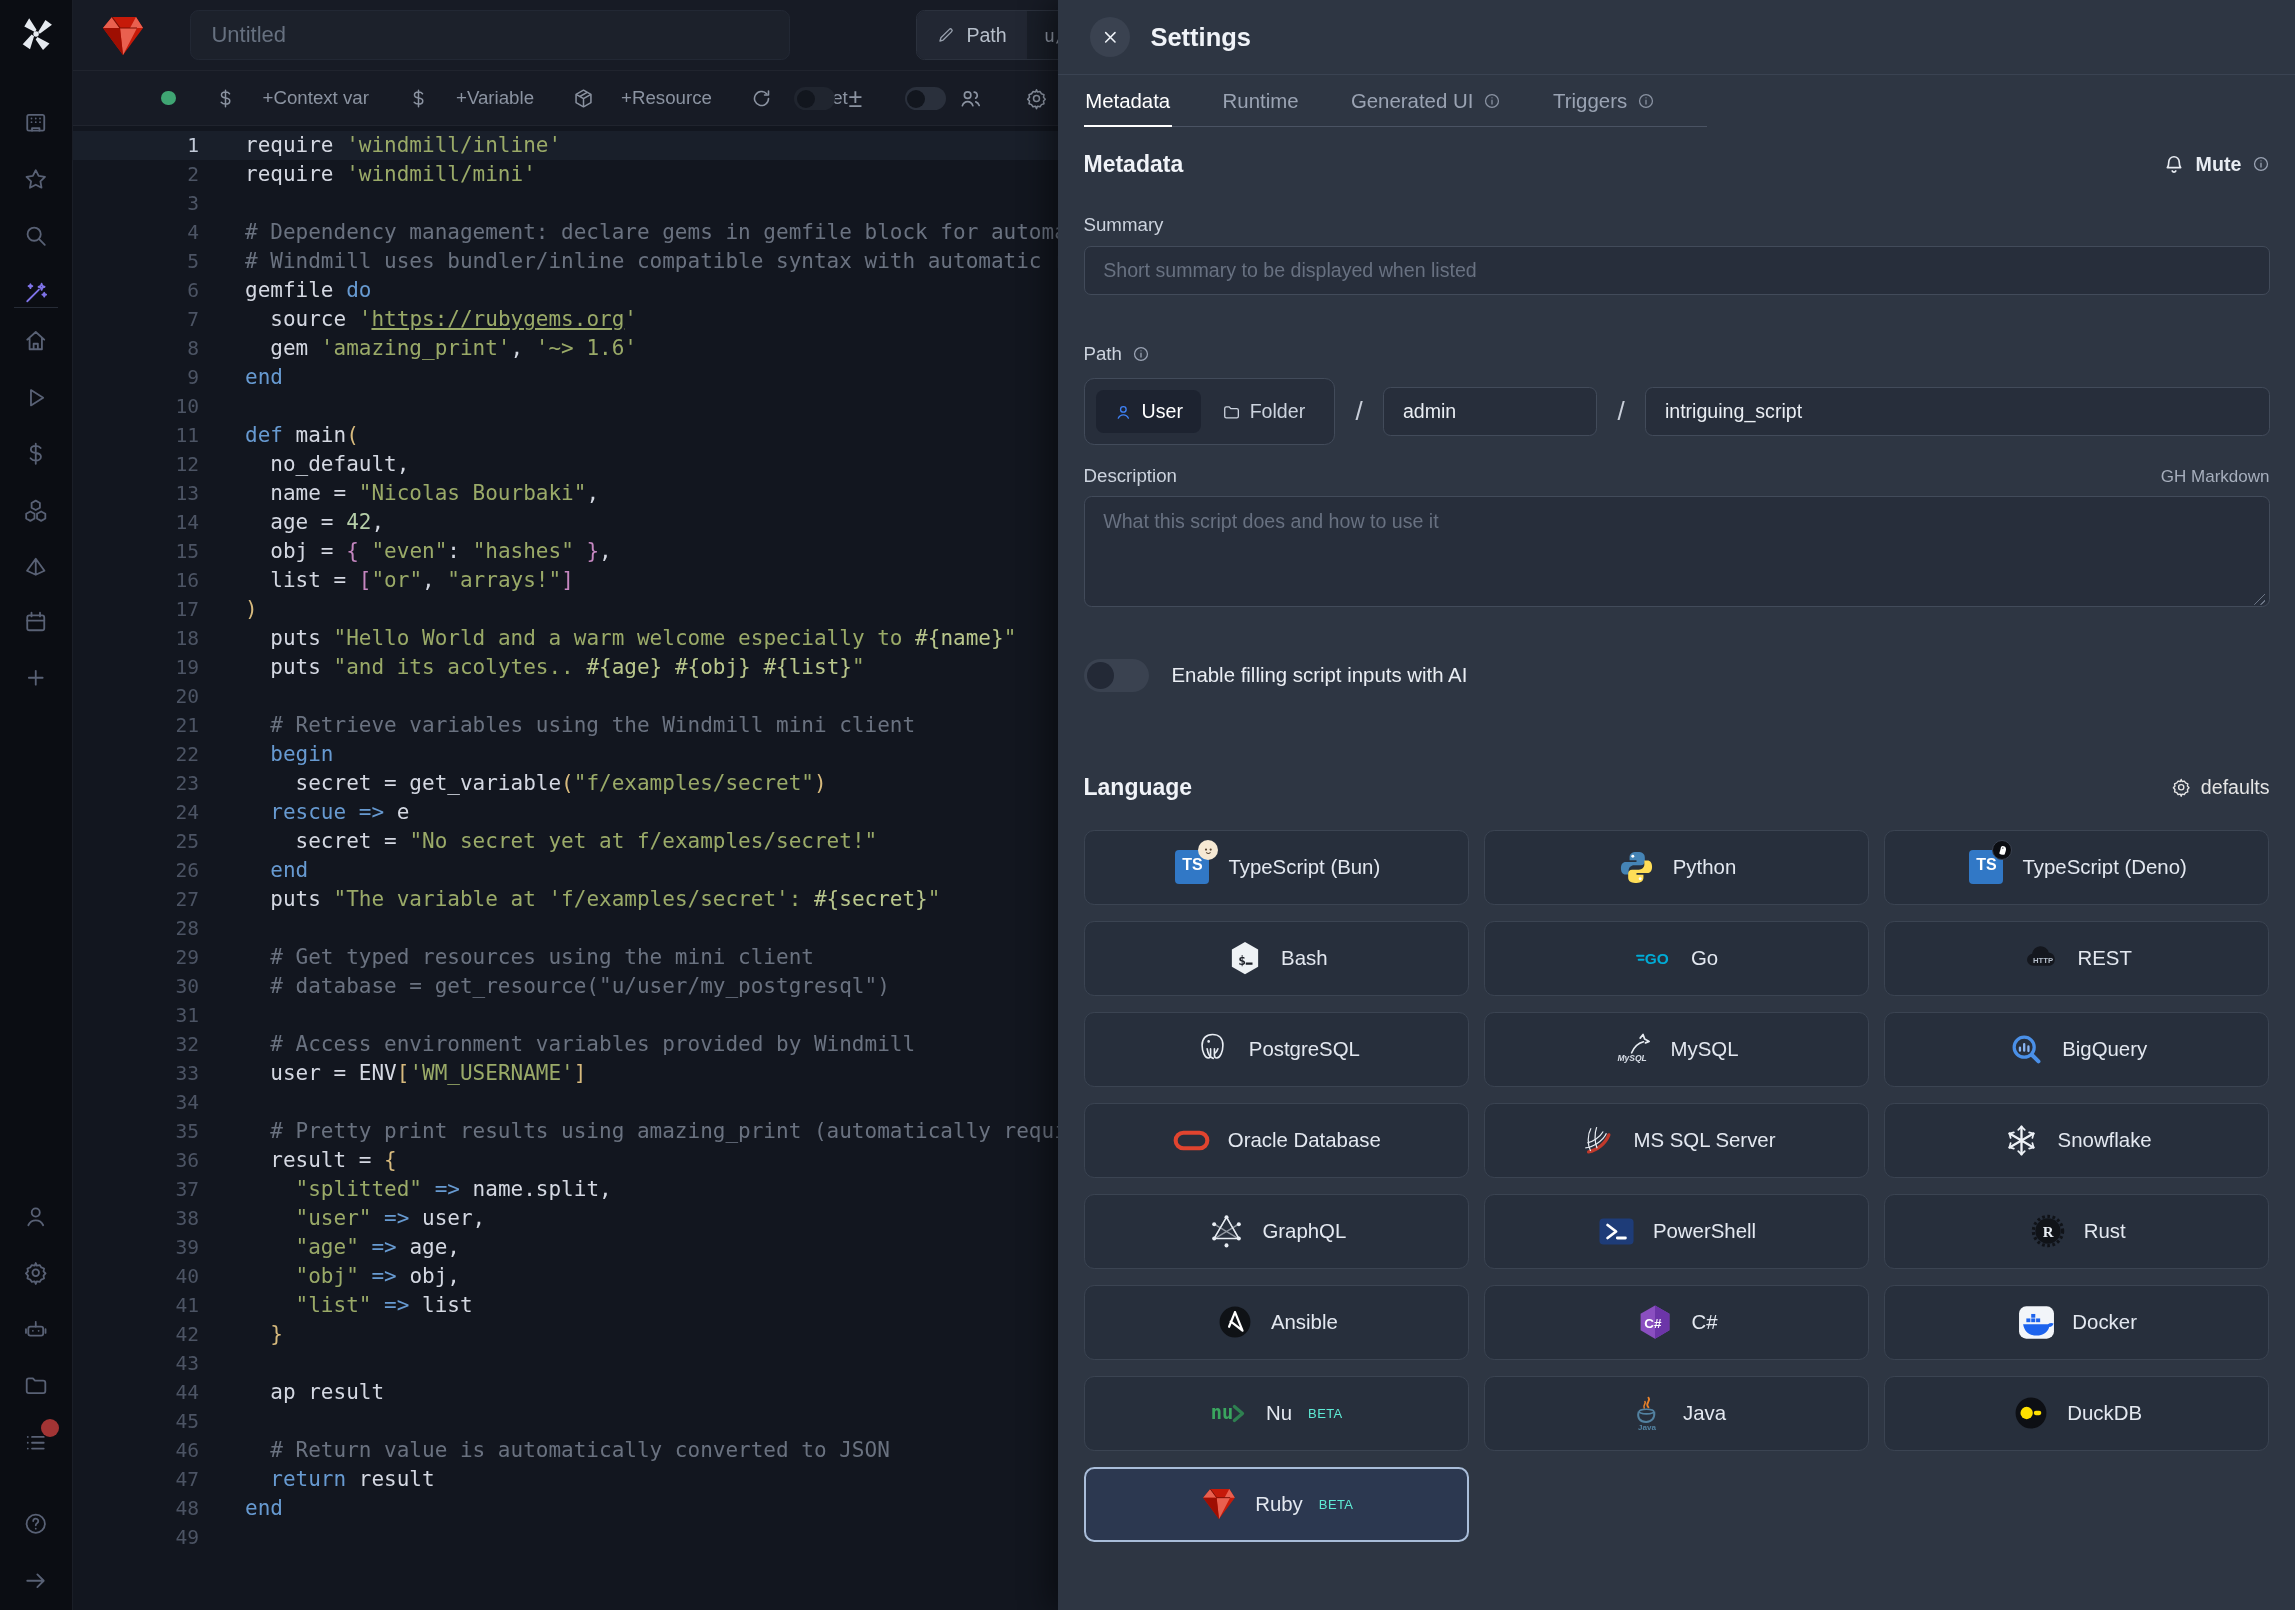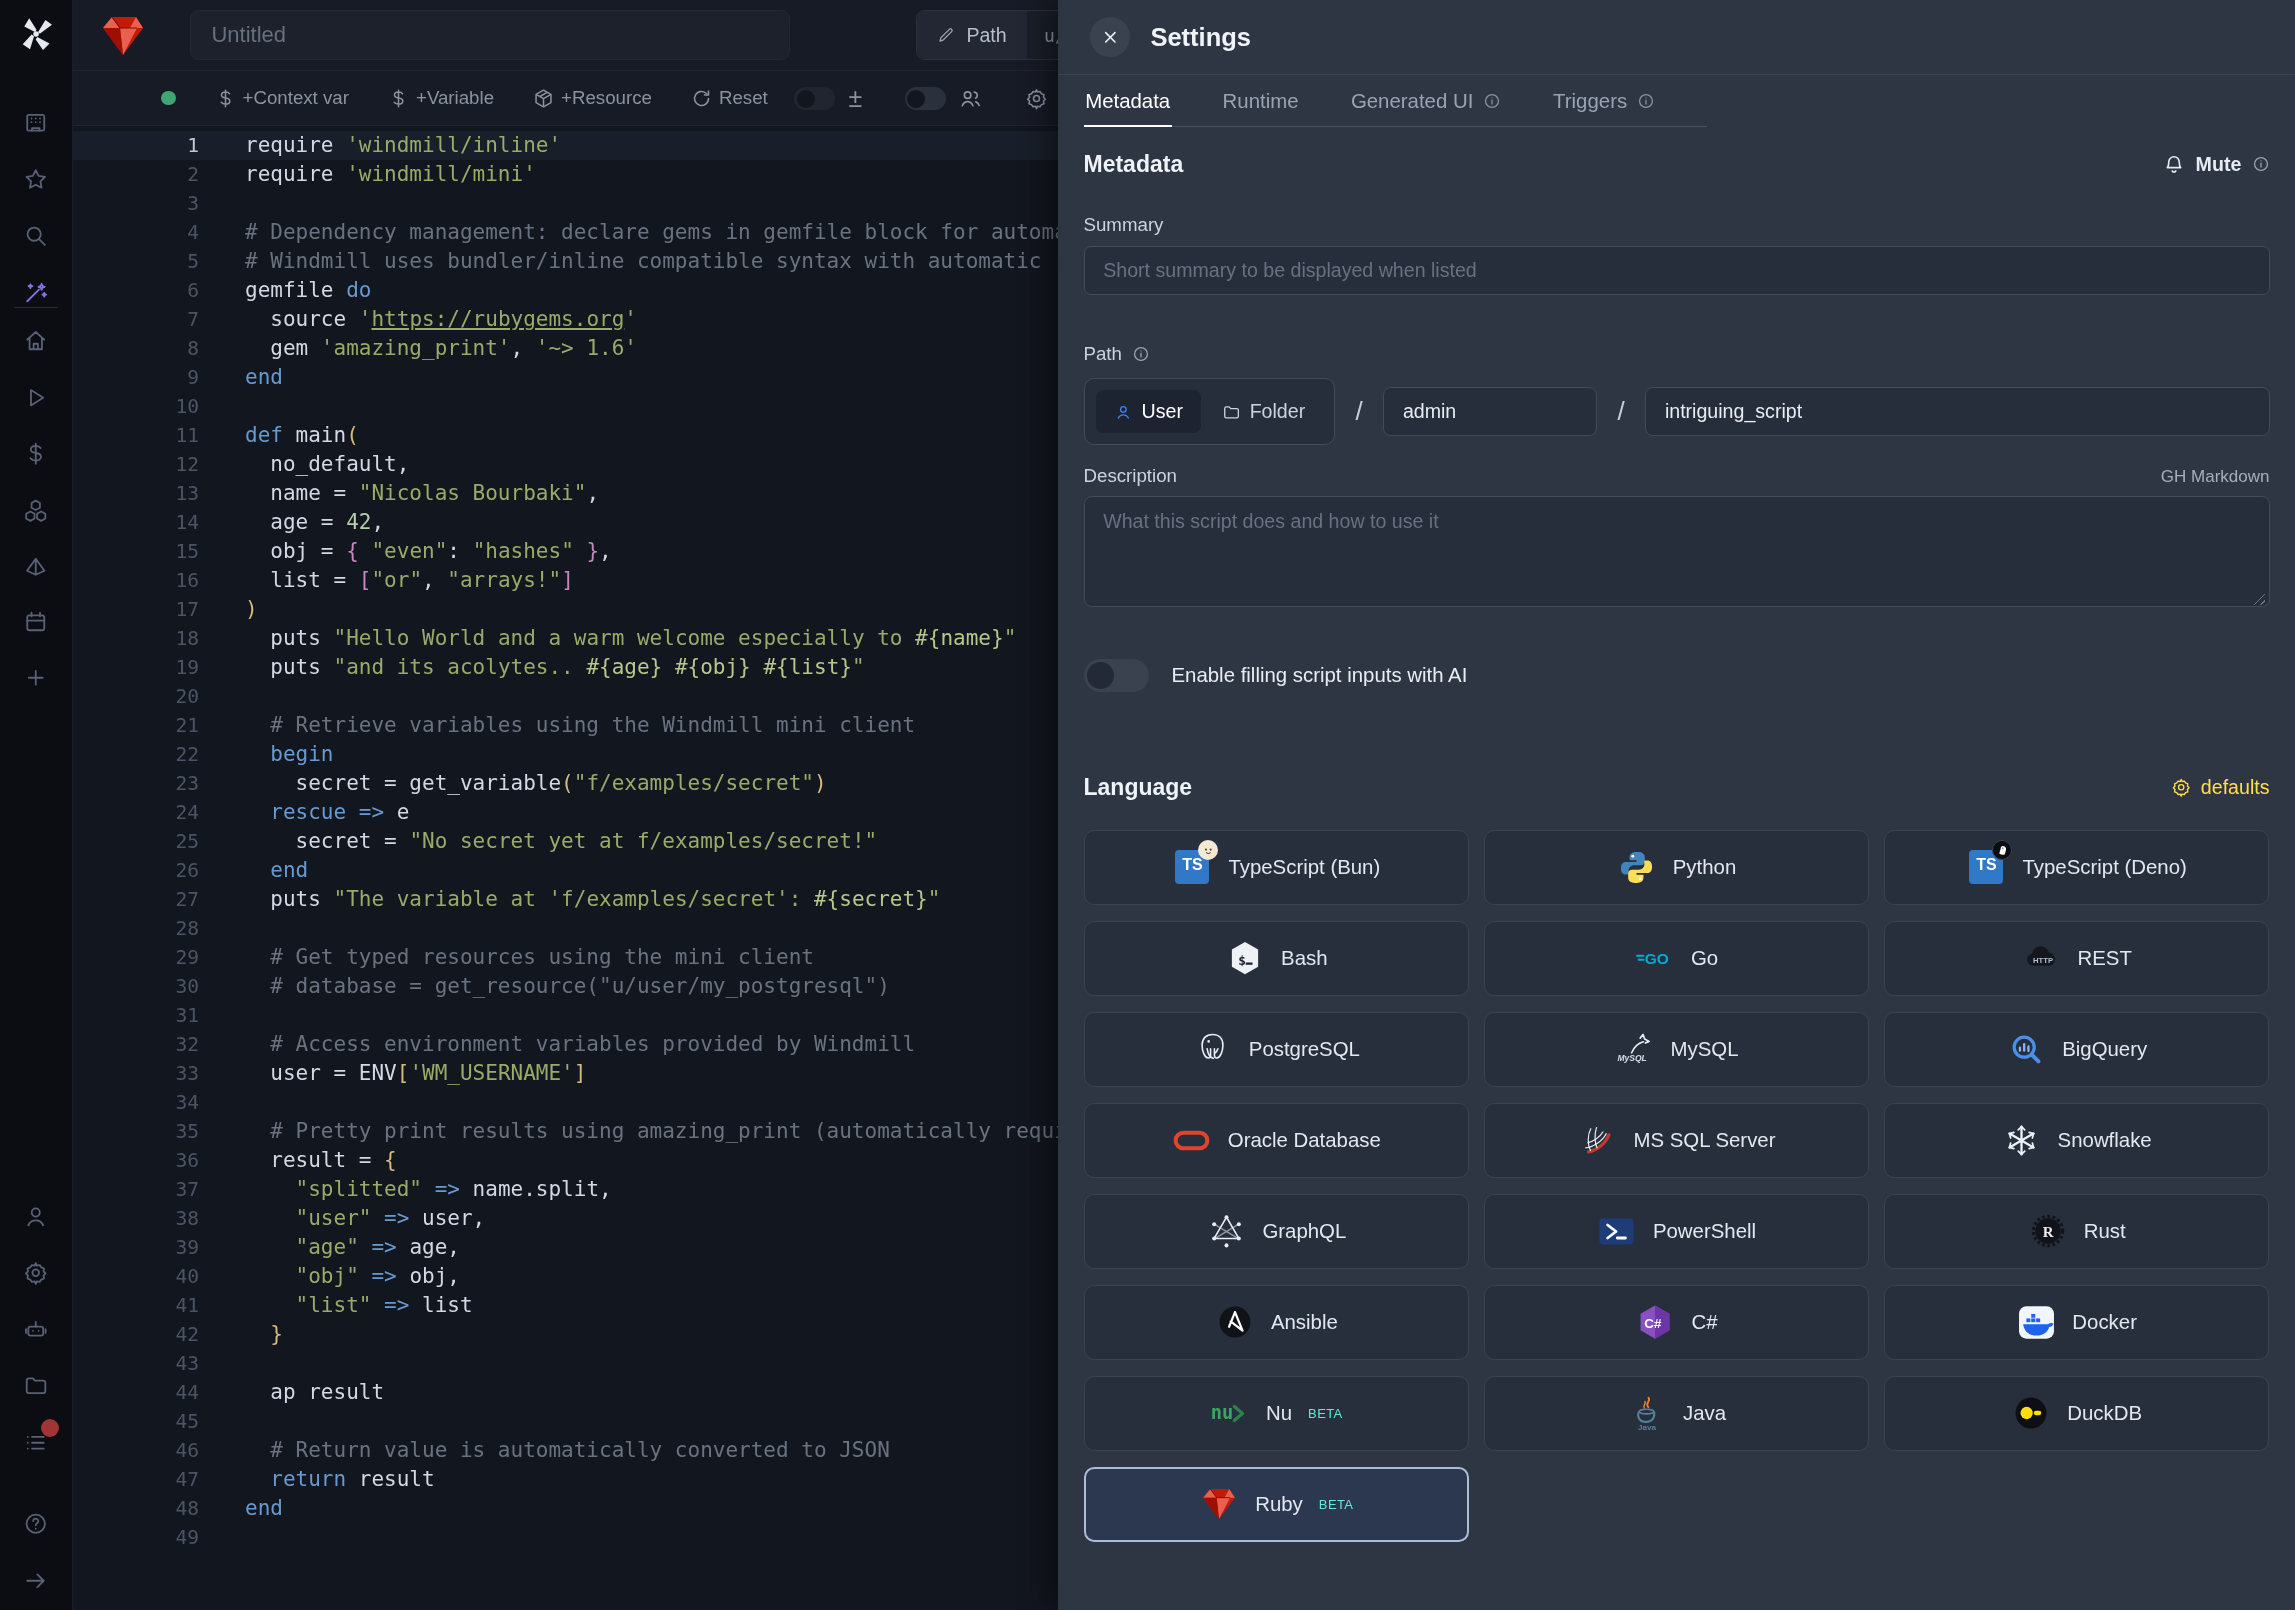--- a/index.html
+++ b/index.html
@@ -34,21 +34,21 @@
               border:0.9px solid #2b313d; border-radius:8.5px; overflow:hidden; cursor:pointer; }
   .path-btn .seg1 { background:#222733; display:flex; align-items:center; gap:11px; padding:0 20.4px;
                     color:#b7bfcb; font-size:19.6px; }
   .path-btn .seg1 svg { width:18px; height:18px; color:#98a0ad; }
   .path-btn .seg2 { background:#191e28; display:flex; align-items:center; padding:0 17px;
                     font-family:"DejaVu Sans Mono",monospace; font-size:18px; color:#8f97a5; white-space:nowrap; }
 
   .m-toolbar { position:absolute; left:0; right:0; top:71px; height:55px; background:#171b25;
                border-bottom:0.9px solid #20242e; display:flex; align-items:center; padding-left:88px; gap:39px; }
   .status-dot { width:14.5px; height:14.5px; border-radius:50%; background:#3fa573; flex:none; }
-  .tool-btn { display:flex; align-items:center; gap:7px; color:#8b93a1; font-size:18.7px; cursor:pointer; white-space:nowrap; }
+  .tool-btn { display:flex; align-items:center; gap:27px; color:#8b93a1; font-size:18.7px; cursor:pointer; white-space:nowrap; }
   .tool-btn svg { width:21px; height:21px; }
   .tb-right { position:absolute; left:721px; top:0; height:55px; display:flex; align-items:center; gap:13.6px; }
   .toggle-sm { width:41px; height:23px; border-radius:12px; position:relative; flex:none; cursor:pointer; }
   .toggle-sm .knob { position:absolute; left:2.6px; top:2.6px; width:18px; height:18px; border-radius:50%; background:#12161e; }
   .t1 { background:#20252f; } .t2 { background:#2a303c; }
   .pm-glyph { color:#8b93a1; font-size:25px; line-height:1; cursor:pointer; }
   .tb-icon { width:23px; height:23px; color:#8b93a1; cursor:pointer; }
   .tb-sp { width:15.3px; }
 
   
@@ -120,21 +120,21 @@
   .resize-grip { position:absolute; right:4.3px; bottom:5.1px; width:15.3px; height:15.3px;
                  background:repeating-linear-gradient(135deg, transparent 0 3.4px, #6b7585 3.4px 4.7px);
                  clip-path:polygon(100% 0, 100% 100%, 0 100%); pointer-events:none; }
 
   .ai-row { margin-top:49px; display:flex; align-items:center; gap:23px; }
   .toggle-lg { width:65px; height:33px; border-radius:17px; background:#3a4250; position:relative; cursor:pointer; flex:none; }
   .toggle-lg .knob { position:absolute; left:3.4px; top:3px; width:27px; height:27px; border-radius:50%; background:#232936; }
   .ai-label { font-size:20.4px; color:#e9edf3; font-weight:500; }
 
   .lang-row { margin-top:82px; display:flex; justify-content:space-between; align-items:center; }
-  .defaults { display:flex; align-items:center; gap:9.4px; color:#fde047; font-size:19.6px; cursor:pointer; }
+  .defaults { display:flex; align-items:center; gap:9.4px; color:#e5e5e5; font-size:19.6px; cursor:pointer; }
   .defaults svg { width:20.4px; height:20.4px; }
 
   .lang-grid { margin-top:29px; display:grid; grid-template-columns:repeat(3,1fr); gap:16px 14.5px; }
   .lang-btn { height:75px; background:#272f3c; border:1.3px solid #3b4452; border-radius:10.2px;
               display:flex; align-items:center; justify-content:center; gap:16px; cursor:pointer;
               font-size:20.4px; color:#e3e8f0; font-weight:500; font-family:"Liberation Sans",sans-serif; }
   .lang-btn .lico { width:40px; height:40px; flex:none; position:relative; display:flex; align-items:center; justify-content:center; }
   .lang-btn.selected { background:#2c3850; border:2.1px solid #a9bdd9; }
   .lang-badge { font-size:13px; color:#5eead4; letter-spacing:0.4px; }
   .ts-sq { width:34px; height:34px; background:#3178c6; border-radius:4px; color:#fff; font-weight:700;

